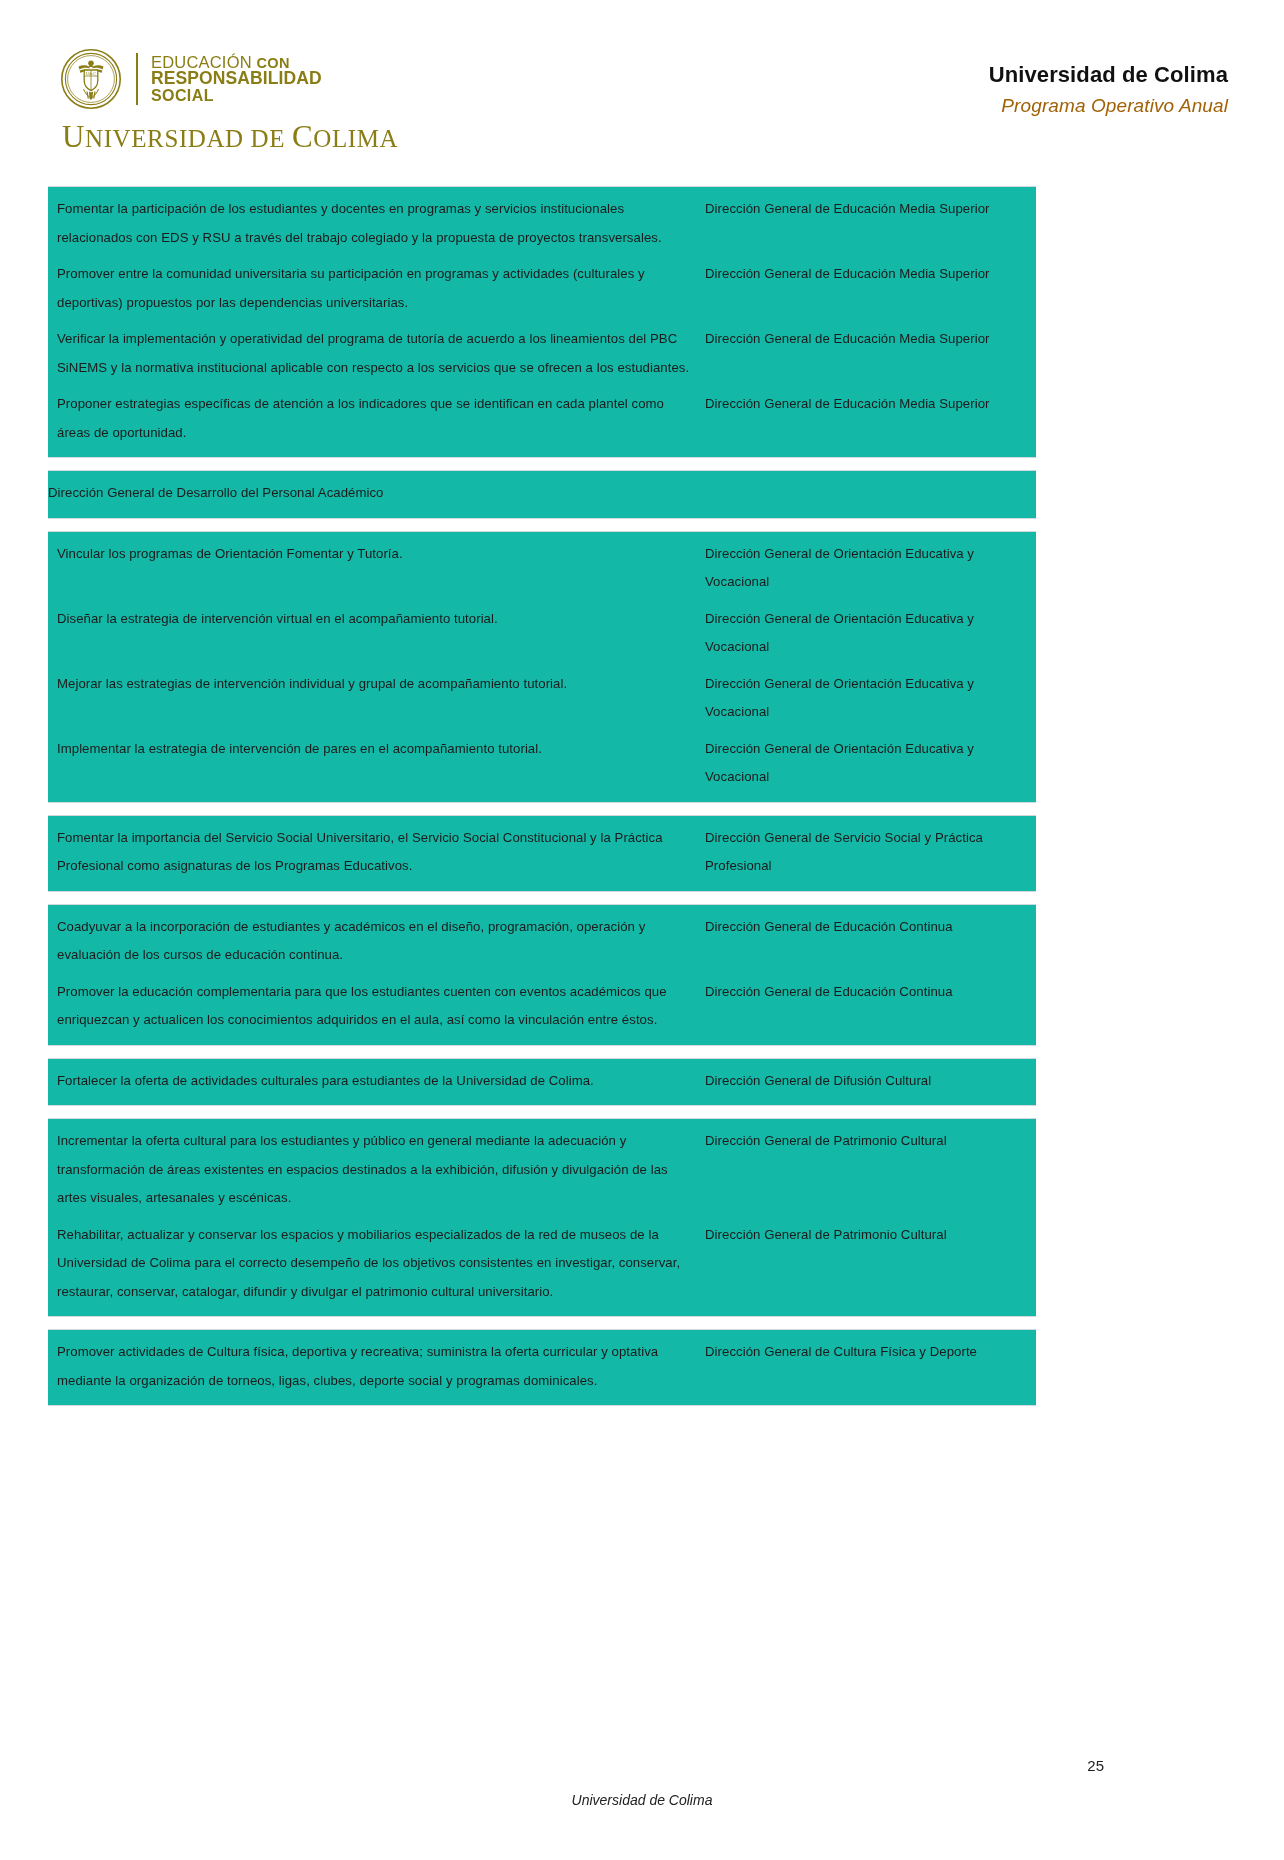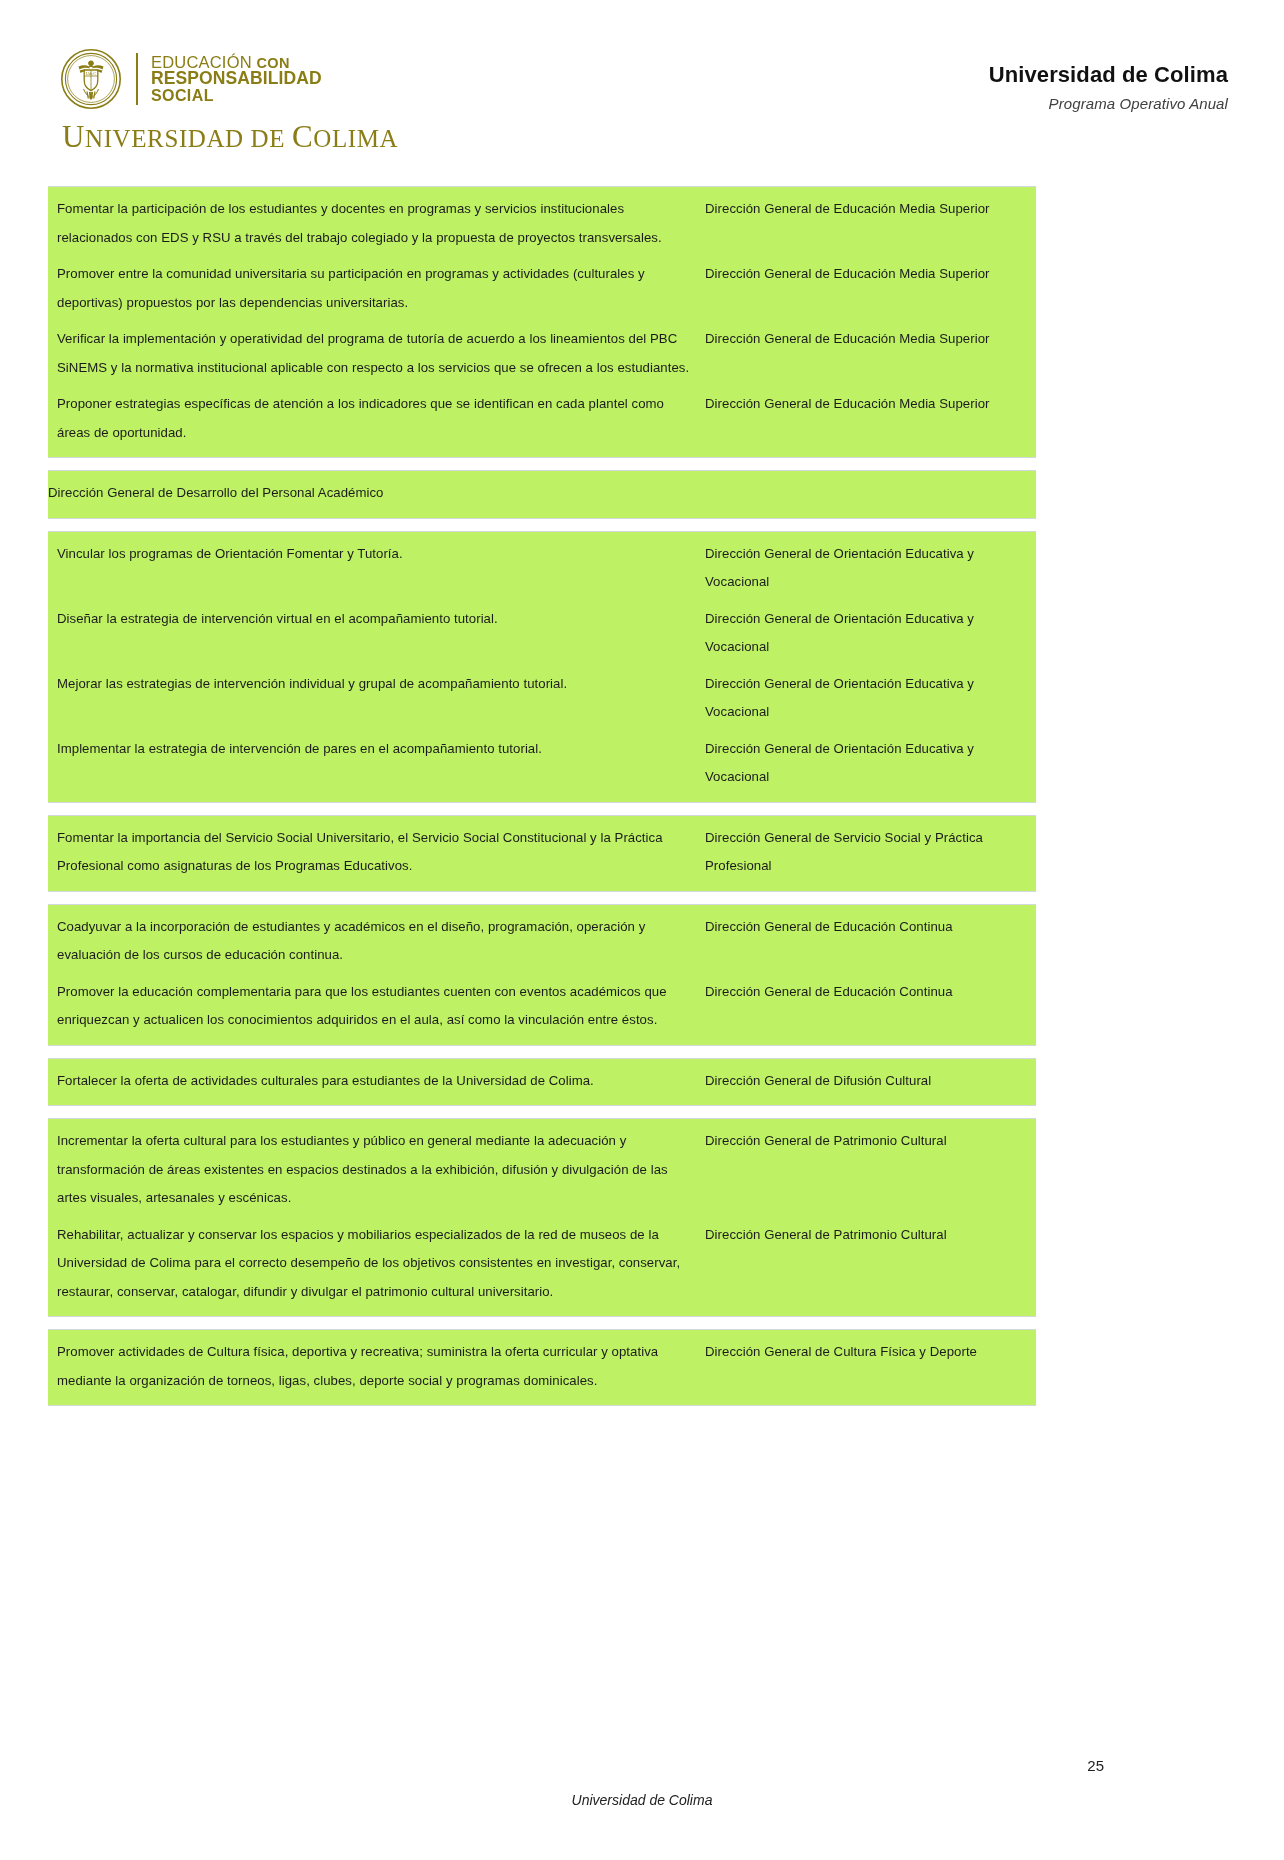--- a/index.html
+++ b/index.html
@@ -96,37 +96,37 @@
     margin-top: 22px;
   }
   .header-title {
     font-size: 22px;
     font-weight: 700;
     color: #111111;
     letter-spacing: 0.1px;
     line-height: 1.2;
   }
   .header-sub {
-    font-size: 15px;
+    font-size: 19px;
     font-style: italic;
-    color: #404040;
+    color: #a16207;
     margin-top: 7px;
     letter-spacing: 0.1px;
   }
 
   
   .content {
     position: absolute;
     top: 186px;
     left: 48px;
     width: 988px;
   }
 
   .group {
-    background: #bef264;
+    background: #14b8a6;
     border-top: 1px solid #d2d8db;
     border-bottom: 1px solid #d2d8db;
     margin-bottom: 12px;
     padding: 4px 0 6px 0;
   }
   .group:last-child { margin-bottom: 0; }
 
   .row {
     display: flex;
     align-items: flex-start;

